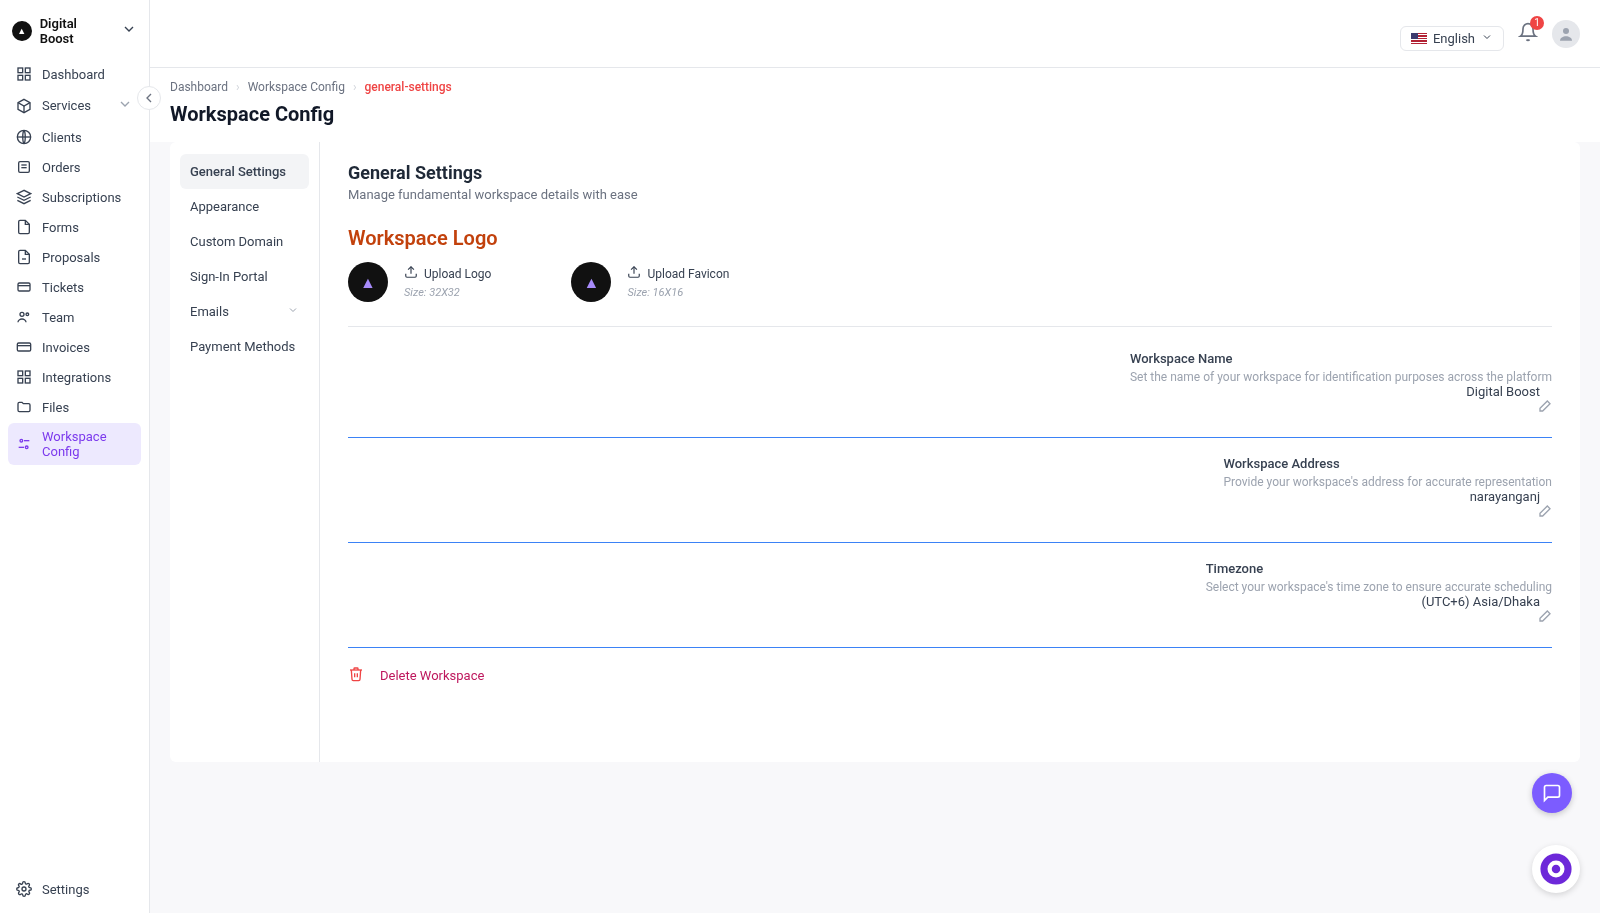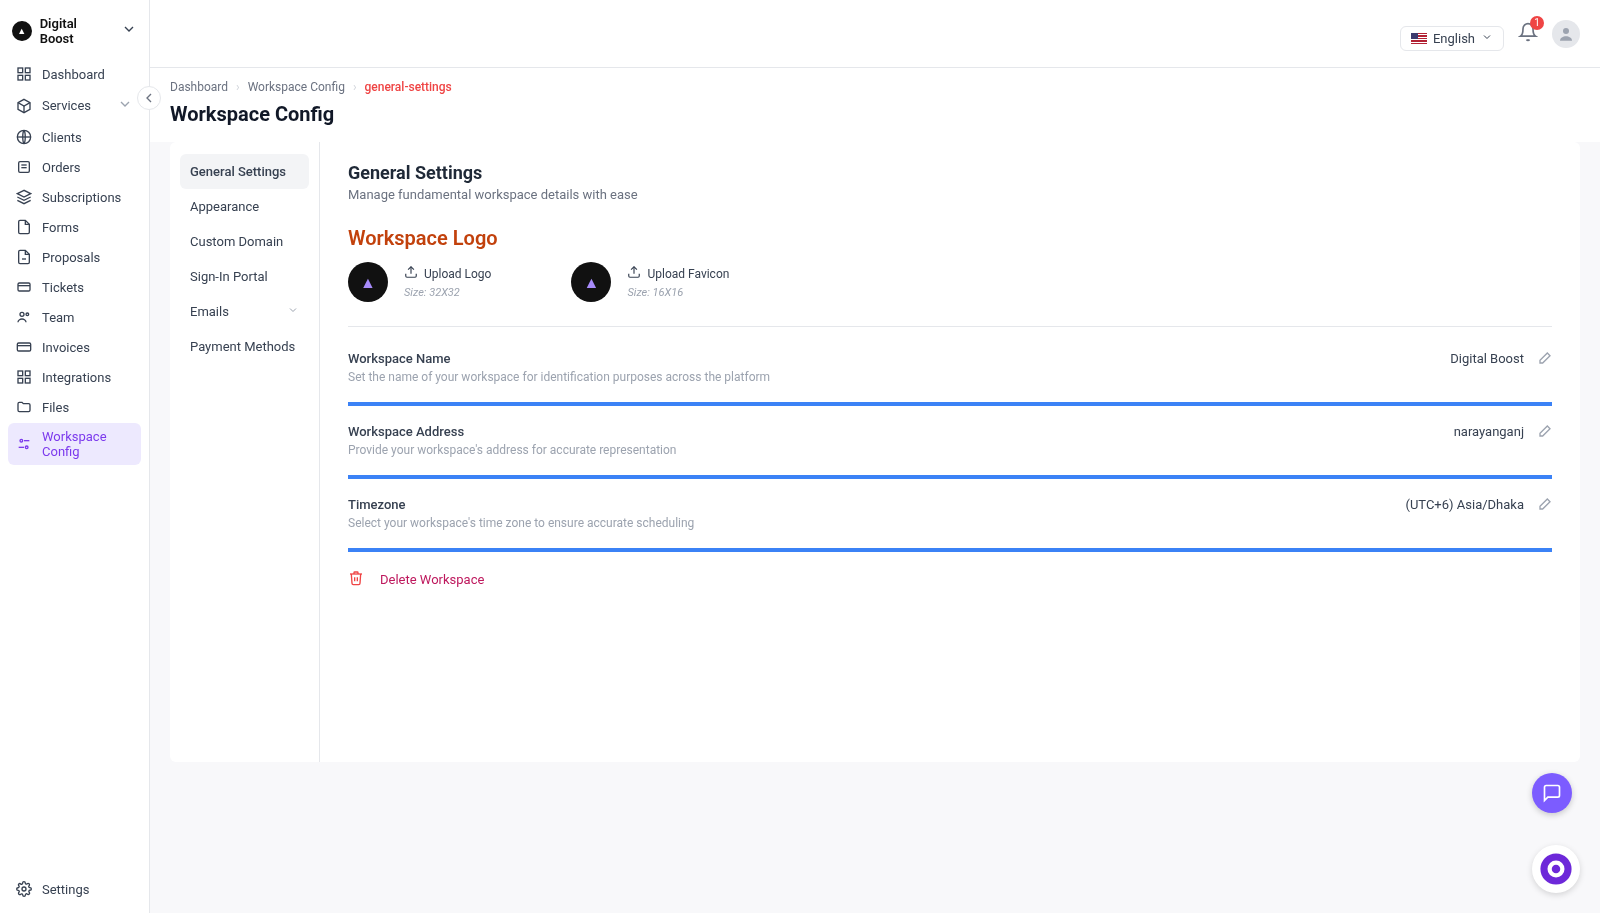--- a/index.html
+++ b/index.html
@@ -61,21 +61,21 @@
 .logo-block { display:flex; align-items:center; gap:16px; }
 .logo-thumb { width:40px; height:40px; border-radius:50%; background:#111; display:flex; align-items:center; justify-content:center; color:#a78bfa; font-size:16px; position:relative; }
 .logo-thumb::after { content:""; position:absolute; bottom:4px; font-size:5px; color:#fff; }
 .logo-meta { display:flex; flex-direction:column; gap:4px; }
 .upload-link { display:flex; align-items:center; gap:6px; font-size:12px; color:#374151; cursor:pointer; }
 .upload-link .icon { color:#374151; }
 .size-txt { font-size:11px; color:#9ca3af;font-style:italic; }
 
 .divider { height:1px; background:#e5e7eb; margin:24px 0; }
 
-.field-row { display:flex; align-items:flex-start; padding:18px 0; border-bottom:4px solid #3b82f6; }
+.field-row { display:flex; align-items:flex-end; padding:18px 0; border-bottom:1px solid #3b82f6;flex-direction:column; }
 .field-meta { flex:1; }
 .field-label { font-size:13px; font-weight:500; color:#374151; }
 .field-desc { font-size:12px; color:#9ca3af; margin-top:4px; }
 .field-value { font-size:13px; color:#374151; margin-right:12px; }
 .edit-ic { color:#9ca3af; cursor:pointer; }
 
 .delete-row { display:flex; align-items:center; gap:16px; padding:18px 0; color:#be185d; font-size:13px; cursor:pointer; }
 .delete-row .icon { color:#ef4444; }
 
 

